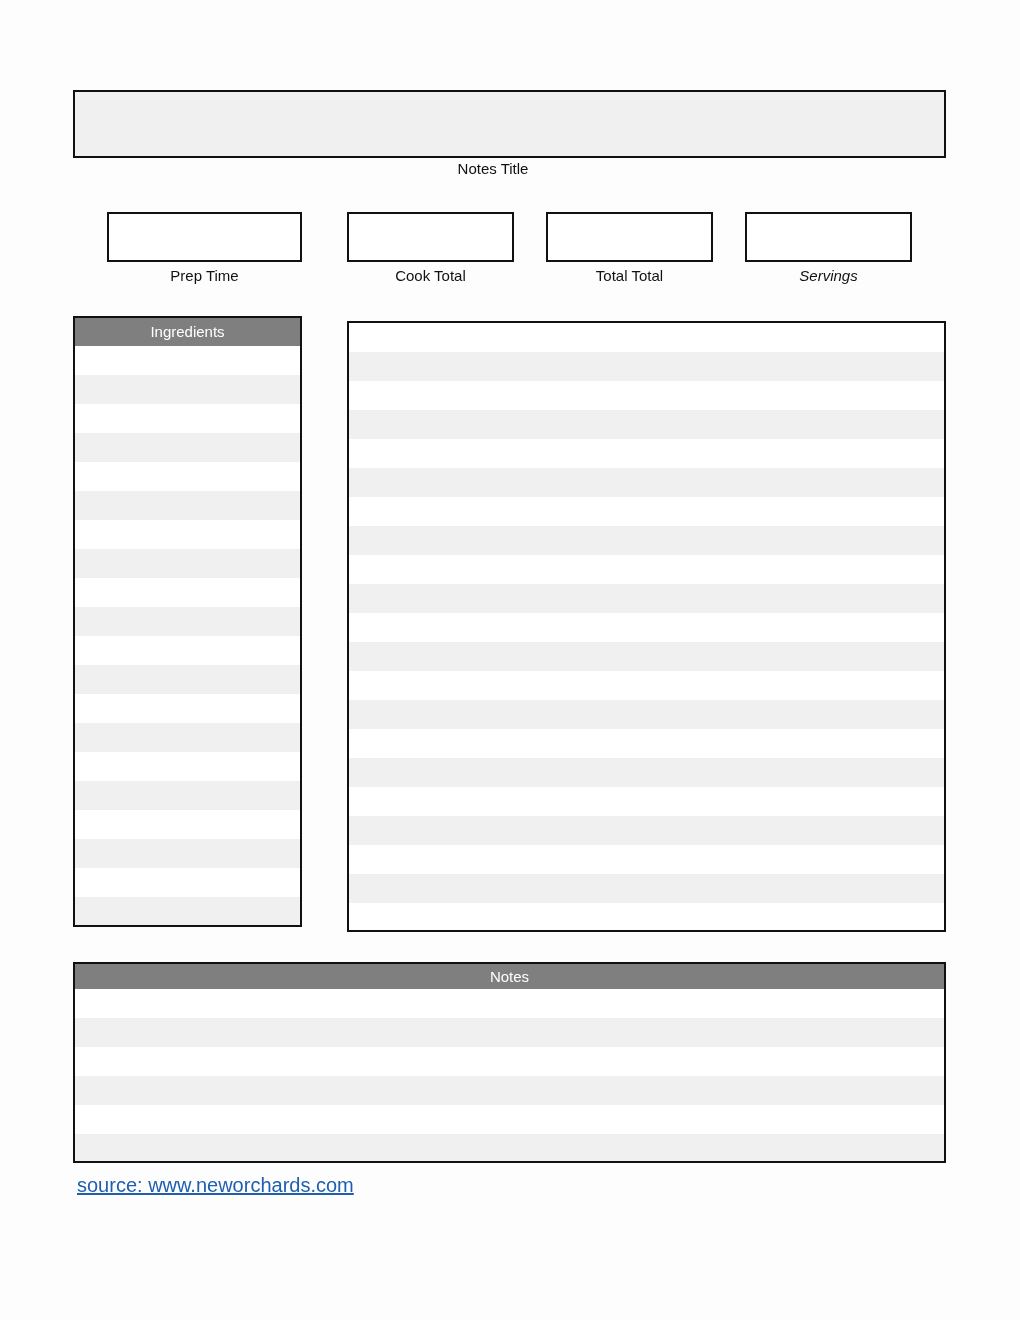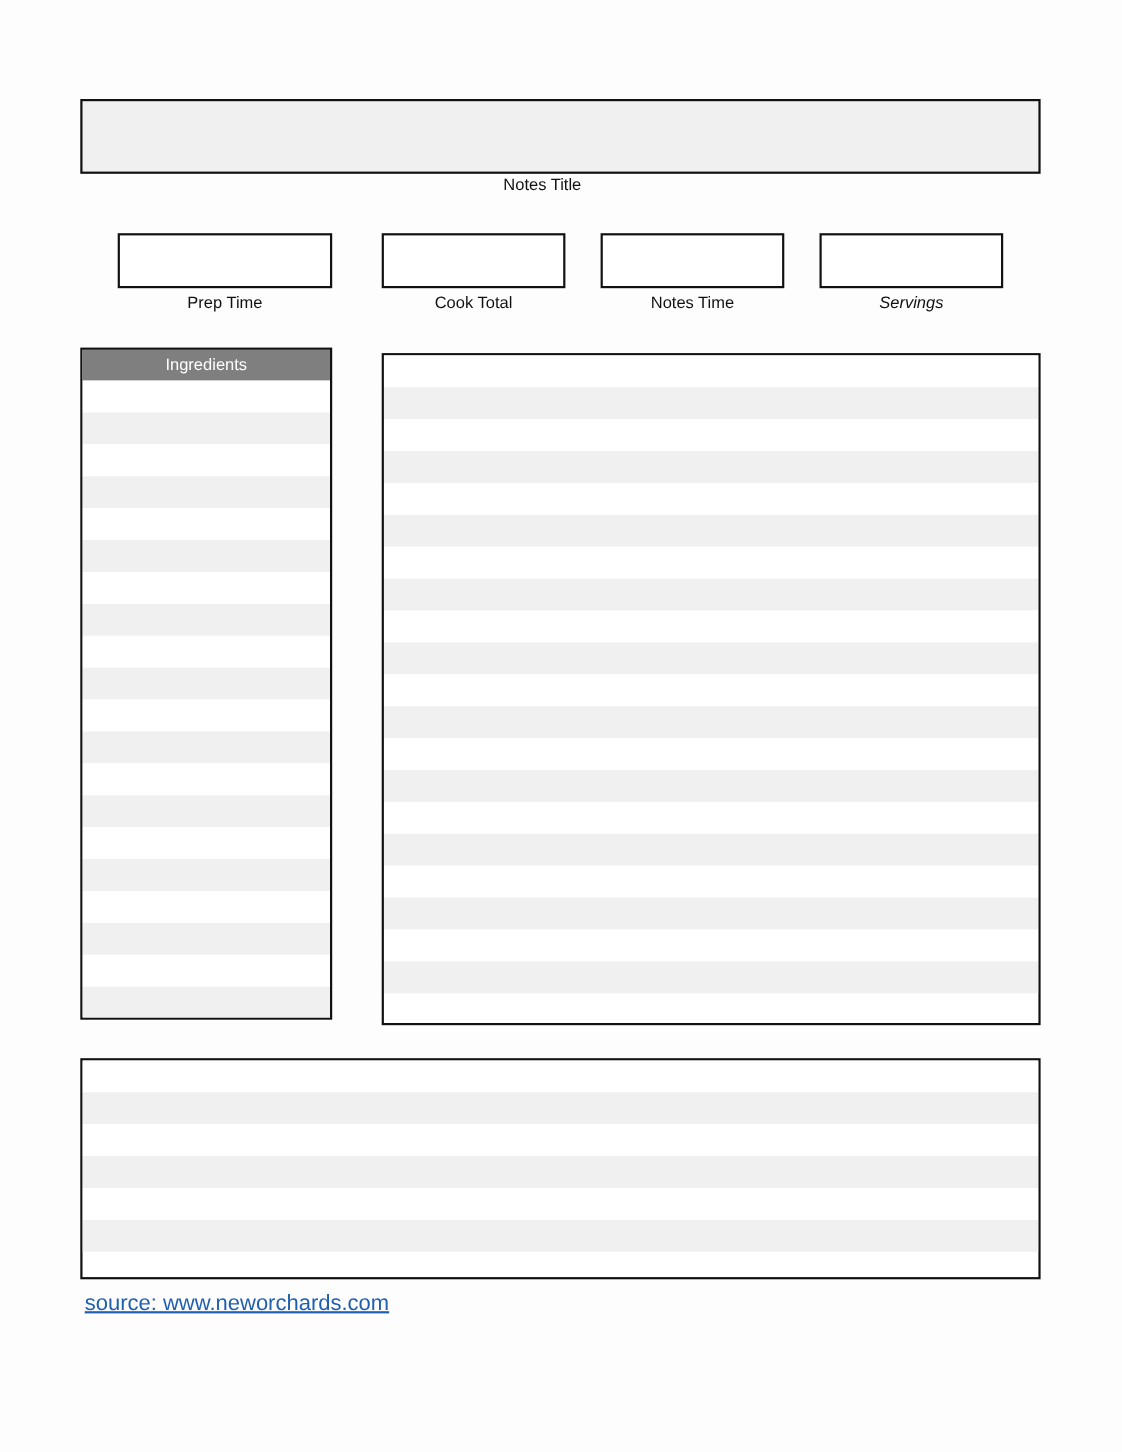--- a/index.html
+++ b/index.html
@@ -21,21 +21,21 @@
 <div class="abs title-box"></div>
 <div class="label" style="left:73px;width:840px;top:160px;">Notes Title</div>
 
 <div class="small-box" style="left:107px;width:195px;"></div>
 <div class="label" style="left:107px;width:195px;top:267px;">Prep Time</div>
 
 <div class="small-box" style="left:347px;width:167px;"></div>
 <div class="label" style="left:347px;width:167px;top:267px;">Cook Total</div>
 
 <div class="small-box" style="left:546px;width:167px;"></div>
-<div class="label" style="left:546px;width:167px;top:267px;">Notes Time</div>
+<div class="label" style="left:546px;width:167px;top:267px;">Total Total</div>
 
 <div class="small-box" style="left:745px;width:167px;"></div>
 <div class="label" style="left:745px;width:167px;top:267px;font-style:italic;">Servings</div>
 
 <div class="panel" style="left:73px;top:316px;width:229px;height:611px;">
   <div class="panel-header" style="text-align:center;">Ingredients</div>
   <div id="ing-rows">
       <div class="row odd"></div>
       <div class="row even"></div>
       <div class="row odd"></div>
@@ -78,20 +78,21 @@
       <div class="row odd"></div>
       <div class="row even"></div>
       <div class="row odd"></div>
       <div class="row even"></div>
       <div class="row odd"></div>
       <div class="row even"></div>
     </div>
 </div>
 
 <div class="panel" style="left:73px;top:962px;width:873px;height:201px;">
+  <div class="panel-header" style="text-align:center;height:25px;line-height:25px;">Notes</div>
   <div id="notes-rows">
       <div class="row odd"></div>
       <div class="row even"></div>
       <div class="row odd"></div>
       <div class="row even"></div>
       <div class="row odd"></div>
       <div class="row even"></div>
     </div>
 </div>
 

